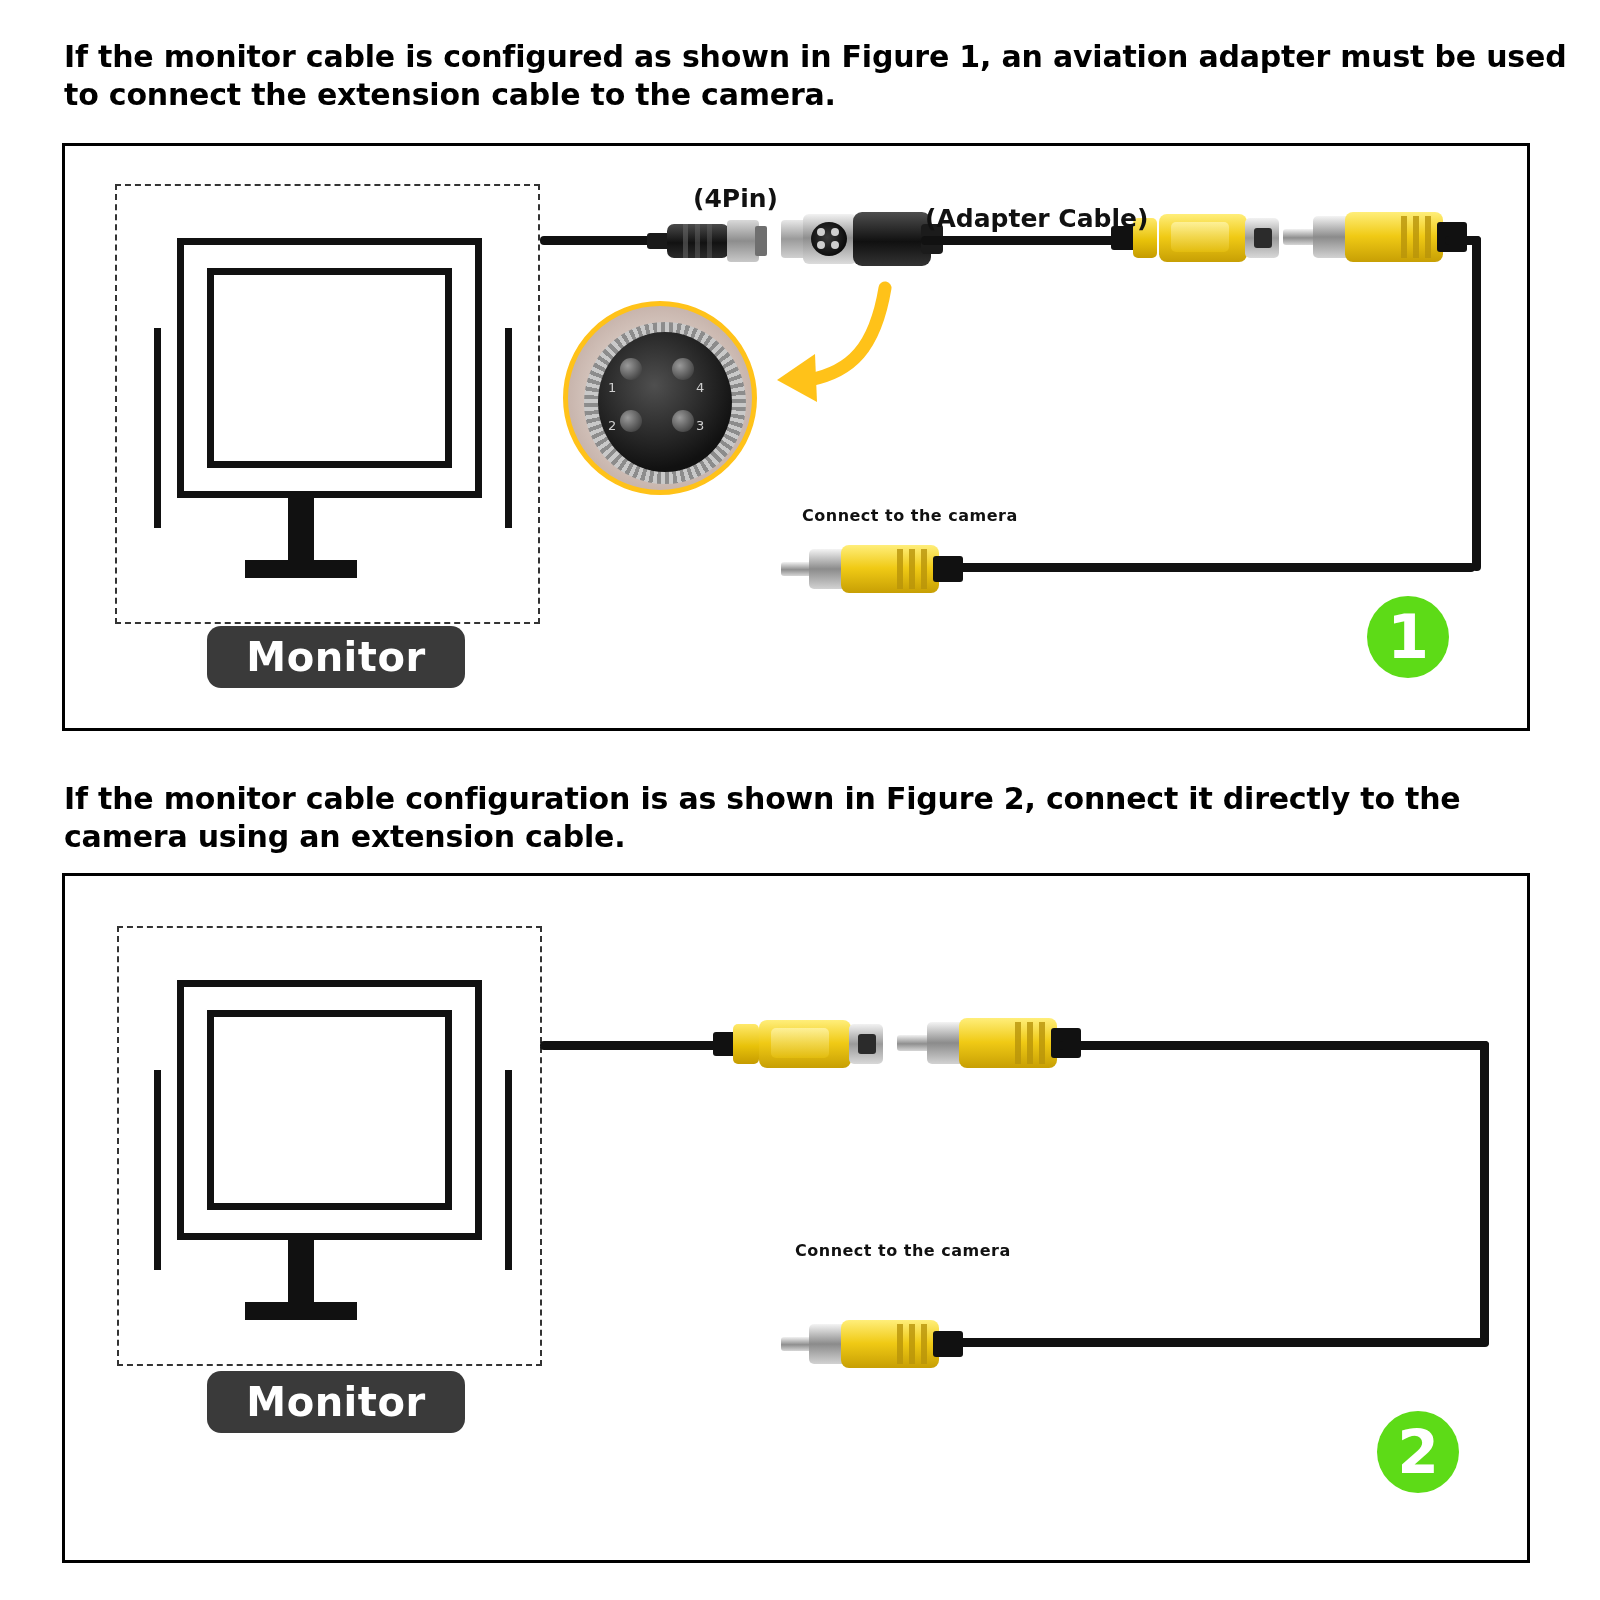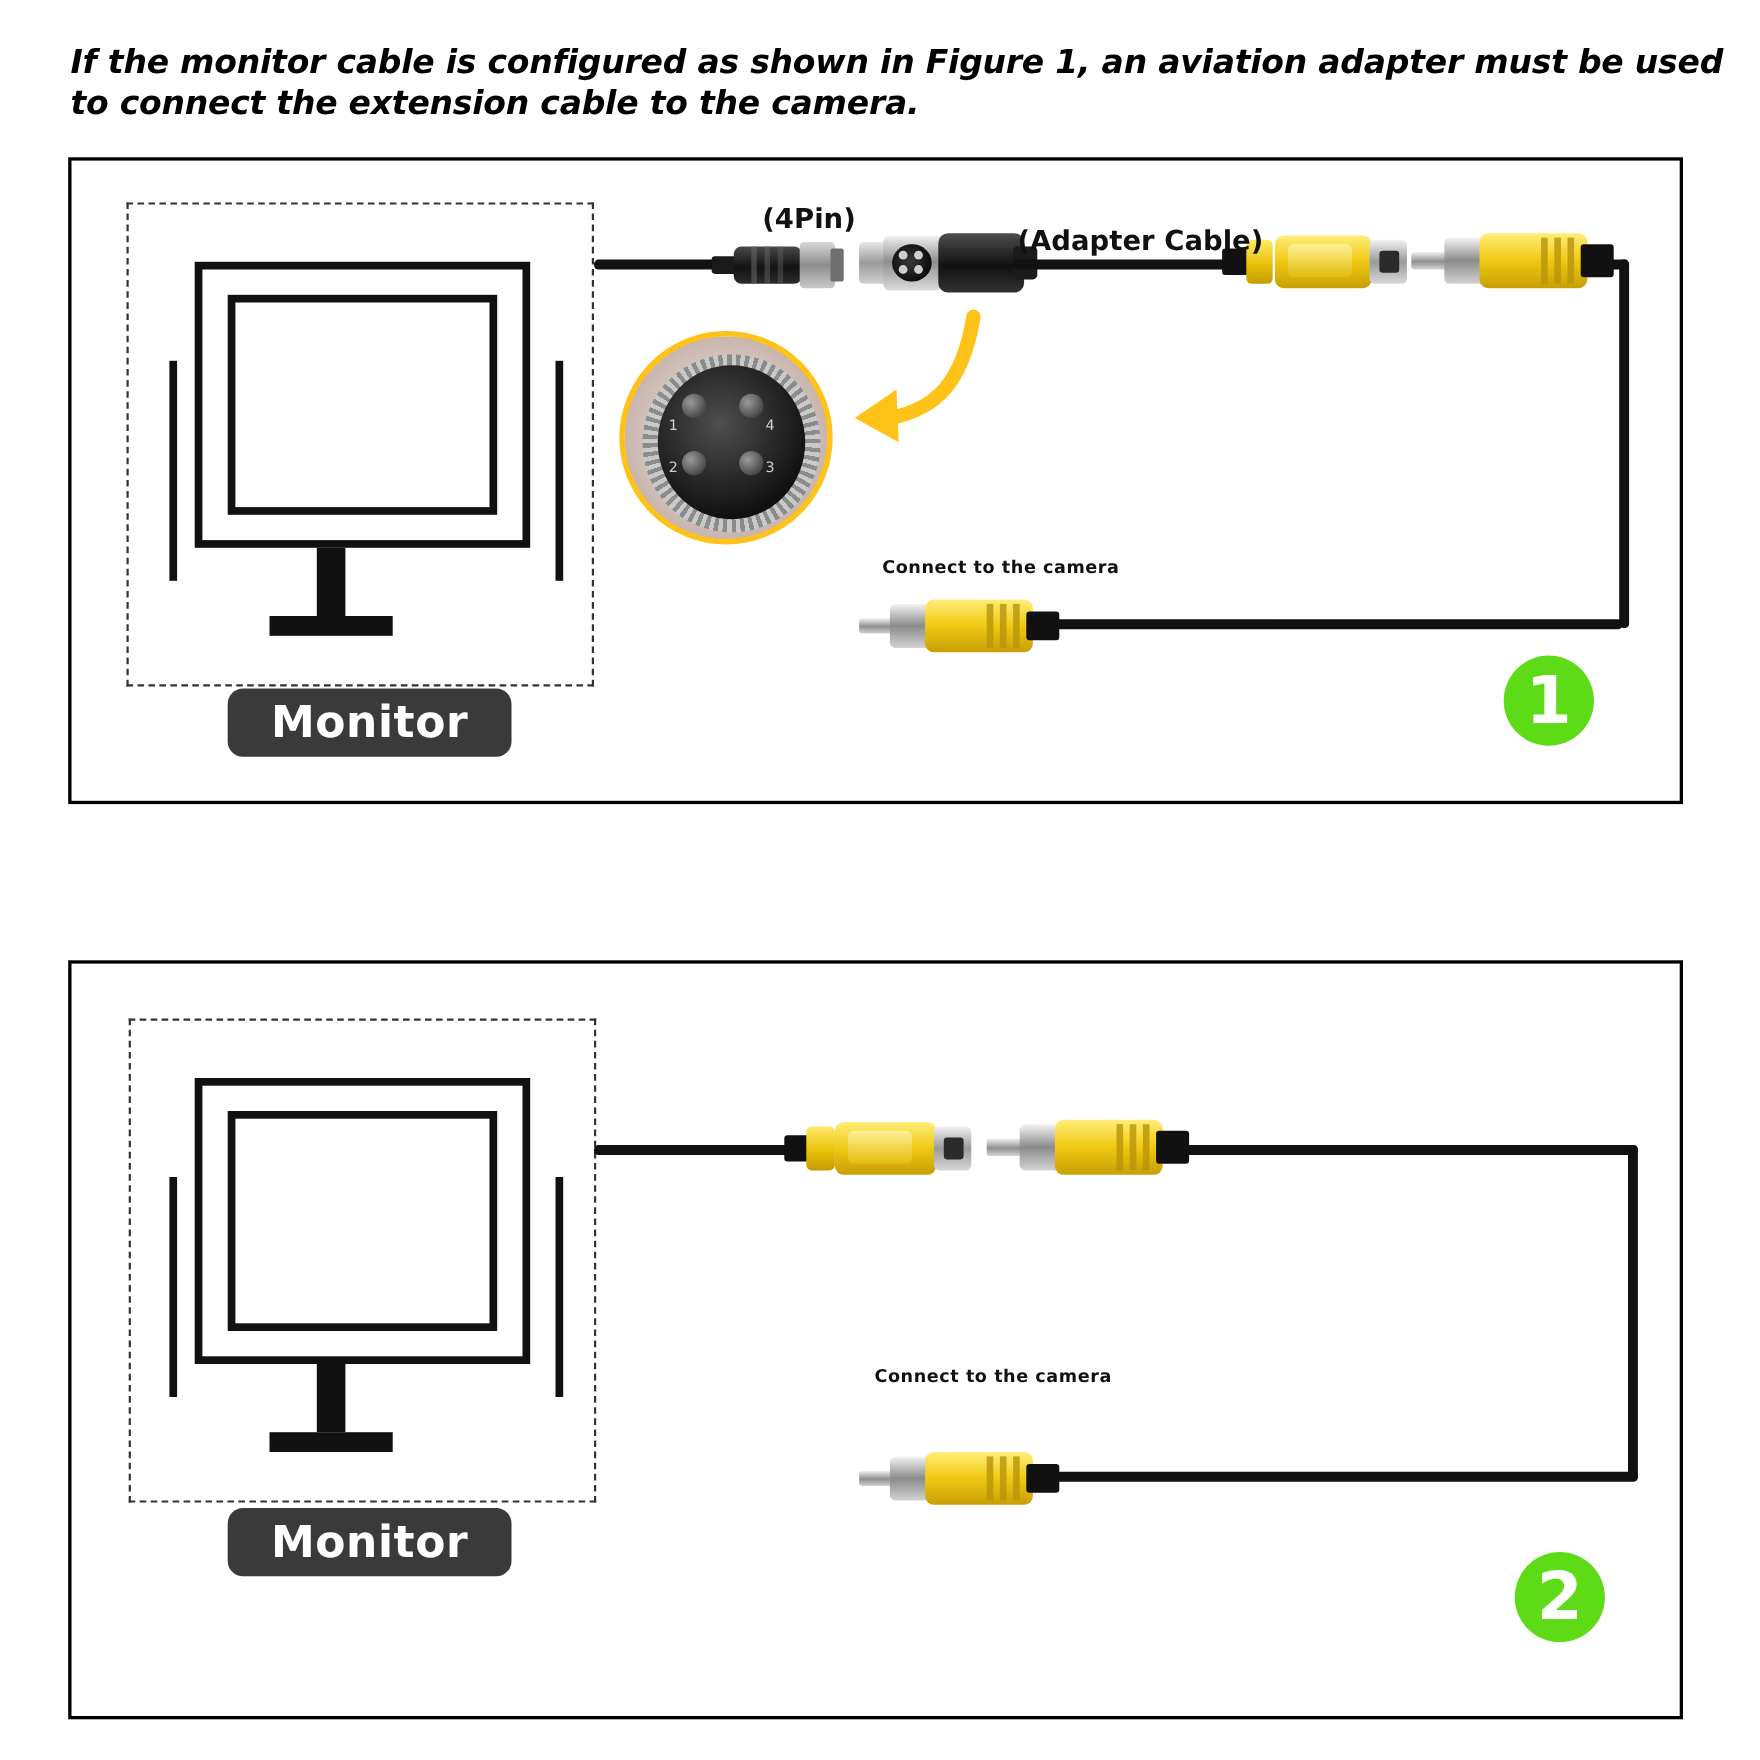--- a/index.html
+++ b/index.html
@@ -25,21 +25,21 @@
   
   .heading {
     position: absolute;
     font-family: "DejaVu Sans", sans-serif;
     font-weight: bold;
     font-size: 30px;
     line-height: 1.28;
     color: #000;
     letter-spacing: -0.2px;
   }
-  #heading1 { left: 64px; top: 38px; width: 1520px; font-style: italic; }
+  #heading1 { left: 64px; top: 38px; width: 1520px; }
   #heading2 { left: 64px; top: 780px; width: 1480px; }
 
   
   .figure-frame {
     position: absolute;
     border: 3px solid #000;
     background: #fff;
     box-sizing: border-box;
   }
   #figure1 { left: 62px; top: 143px; width: 1468px; height: 588px; }
@@ -248,20 +248,21 @@
         <path d="M130 12 C 120 72, 96 96, 54 104" stroke="#ffc219" stroke-width="13" fill="none" stroke-linecap="round"></path>
         <path d="M60 78 L 22 104 L 62 126 Z" fill="#ffc219"></path>
       </svg>
     </div>
 
     <div class="badge" style="left:1302px; top:450px;">
       <span>1</span>
     </div>
   </div>
 
+  <div class="heading" id="heading2">If the monitor cable configuration is as shown in Figure 2, connect it directly to the camera using an extension cable.</div>
 
   <div class="figure-frame" id="figure2">
 
     <div class="monitor-dashed" style="left:52px; top:50px; width:425px; height:440px;"></div>
 
     <div class="mon-outer" style="left:112px; top:104px; width:305px; height:260px;"></div>
     <div class="mon-inner" style="left:142px; top:134px; width:245px; height:200px;"></div>
     <div class="mon-sideL" style="left:89px; top:194px; height:200px;"></div>
     <div class="mon-sideR" style="left:440px; top:194px; height:200px;"></div>
     <div class="mon-neck" style="left:223px; top:364px; width:26px; height:62px;"></div>

